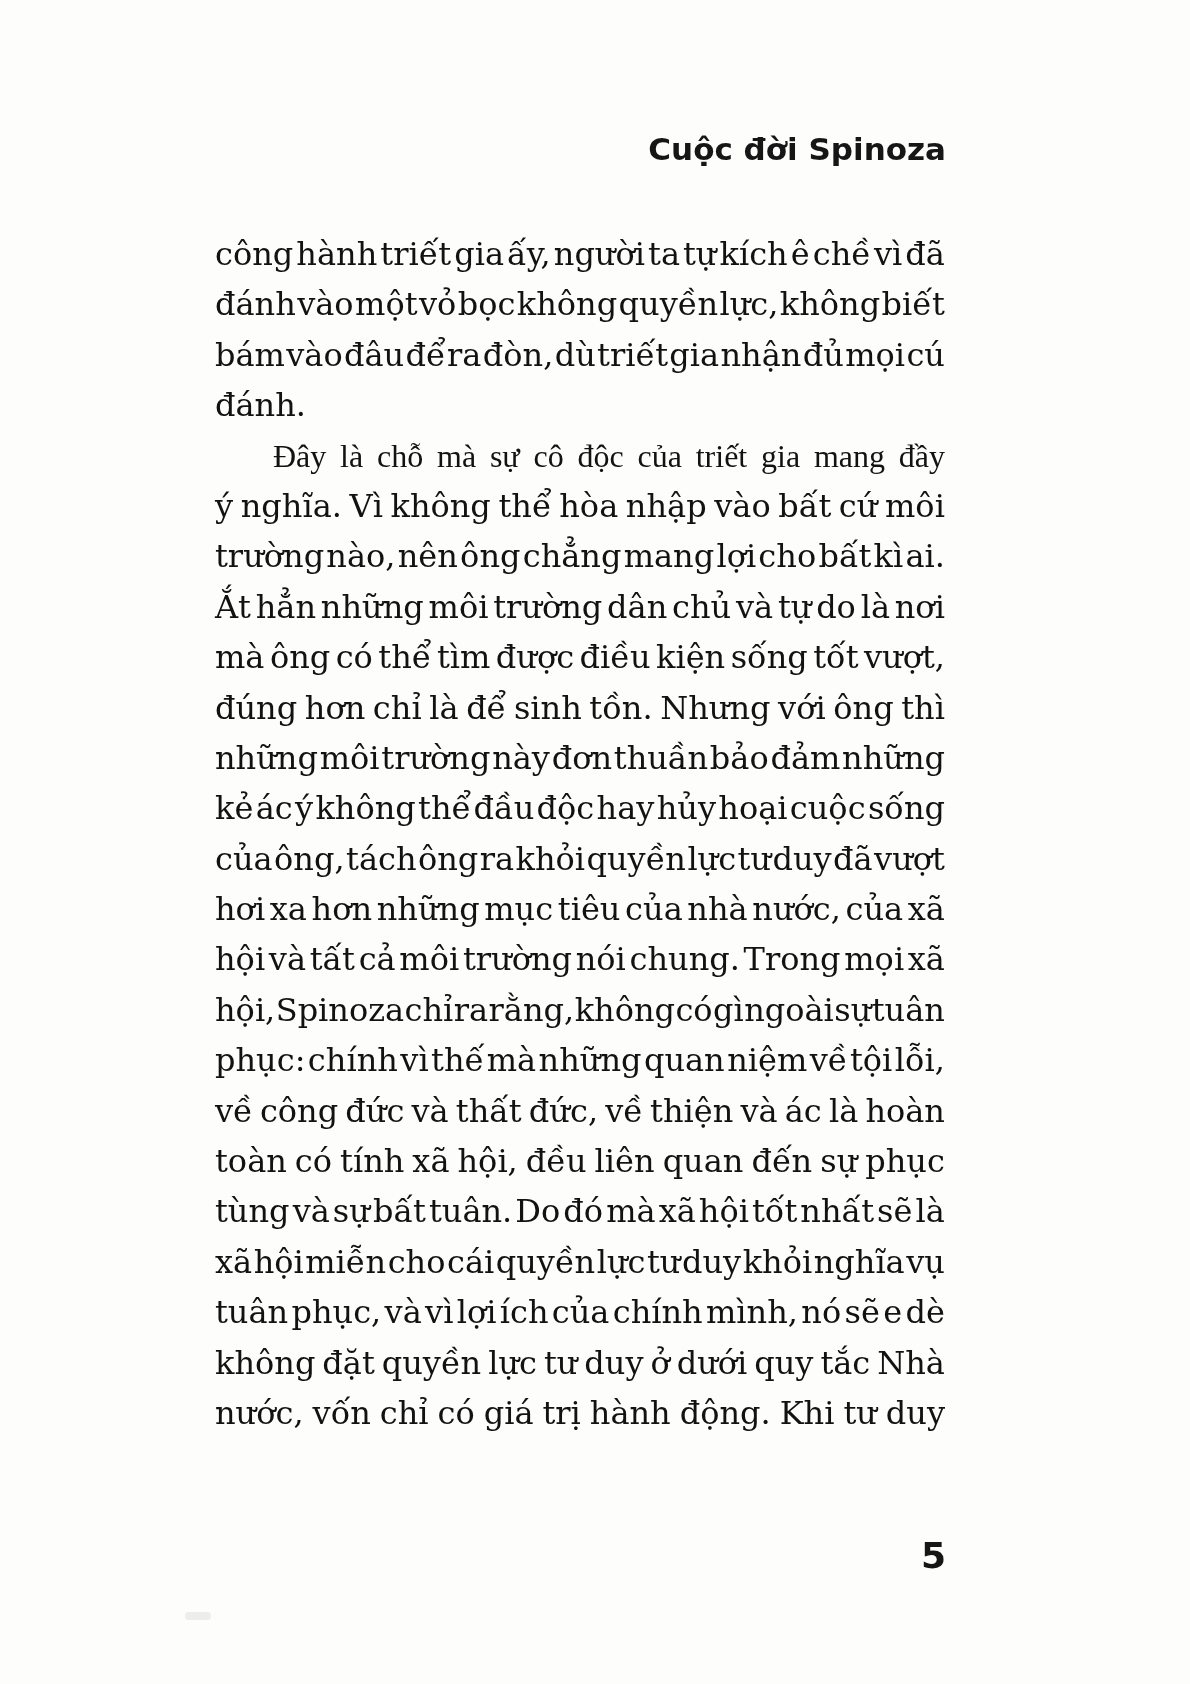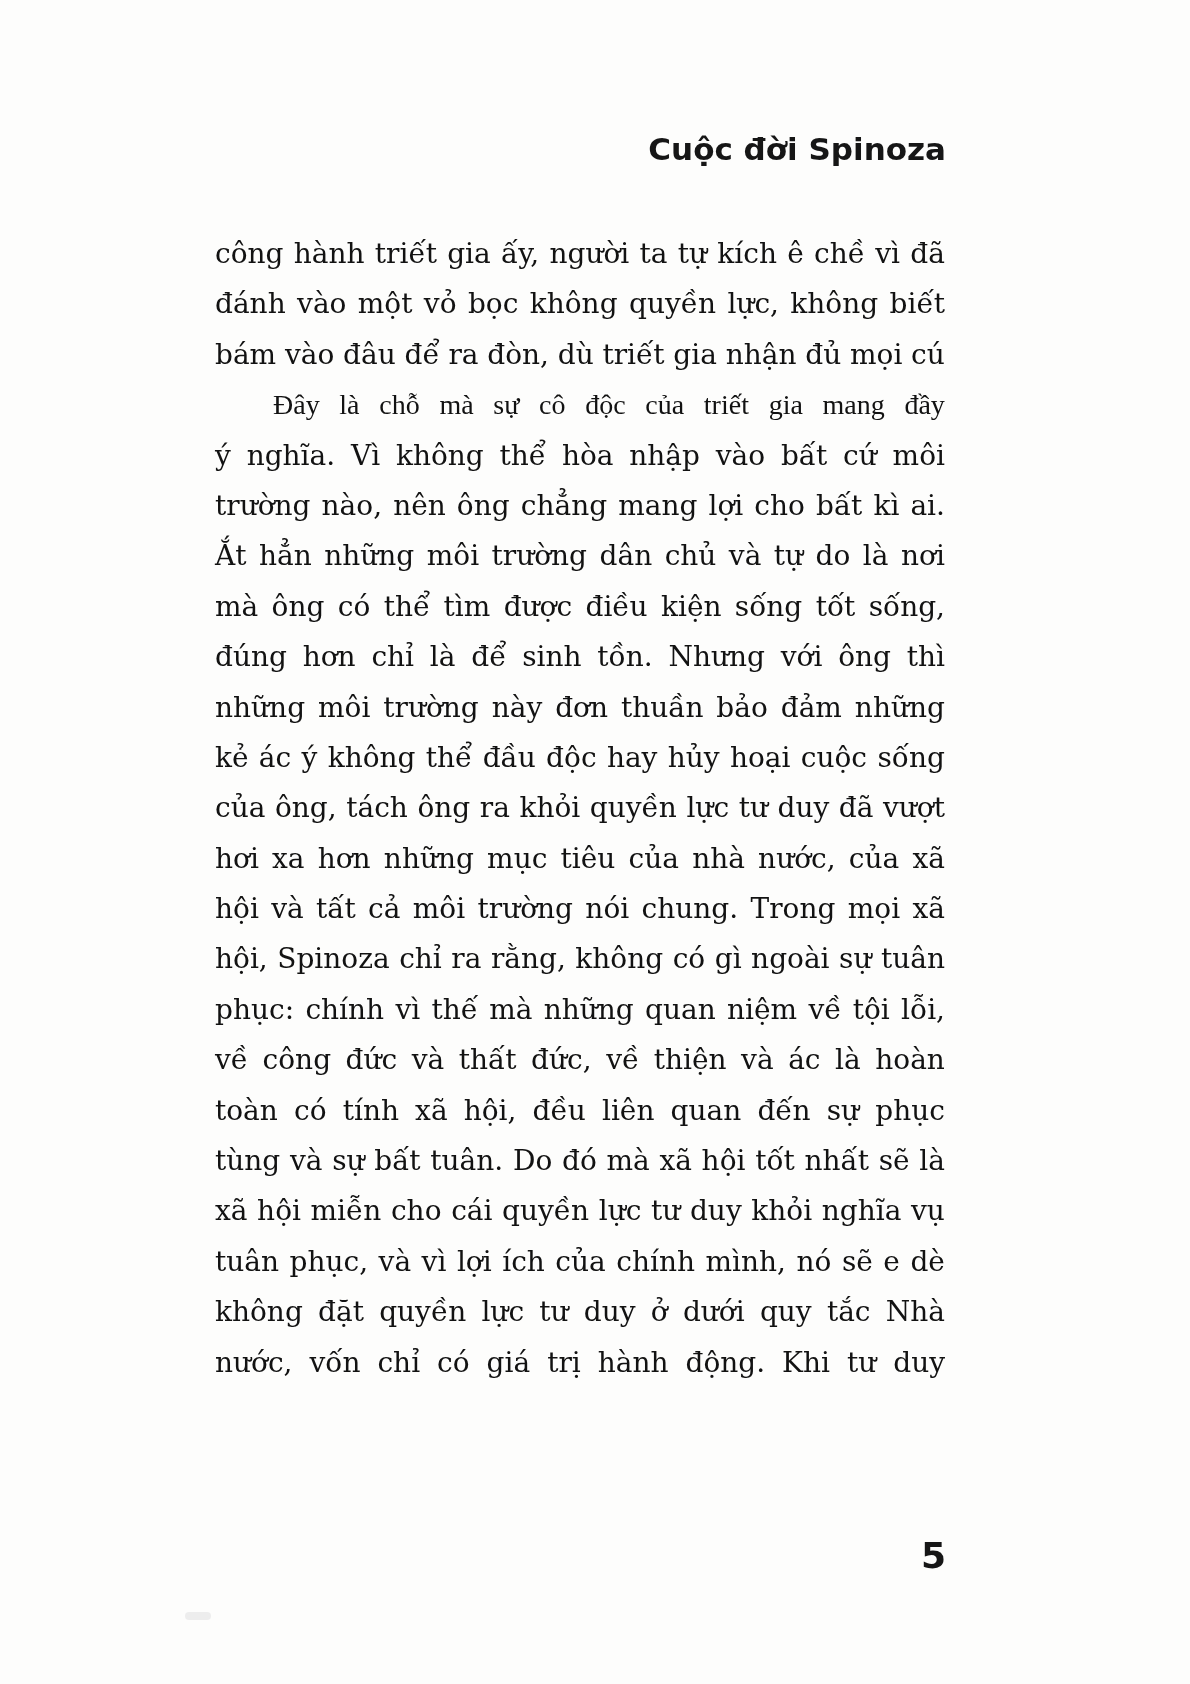--- a/index.html
+++ b/index.html
@@ -27,21 +27,21 @@
     line-height: 36px;
     letter-spacing: 0px;
     color: #161616;
   }
   .text-block {
     position: absolute;
     top: 229px;
     left: 215px;
     width: 730px;
     font-family: "DejaVu Serif", "Liberation Serif", serif;
-    font-size: 28px;
+    font-size: 32px;
     color: #121212;
   }
   .line {
     height: 50.4px;
     line-height: 50.4px;
     white-space: nowrap;
   }
   .line.just {
     display: flex;
     justify-content: space-between;
@@ -114,20 +114,21 @@
         <span>ra</span>
         <span>đòn,</span>
         <span>dù</span>
         <span>triết</span>
         <span>gia</span>
         <span>nhận</span>
         <span>đủ</span>
         <span>mọi</span>
         <span>cú</span>
       </div>
+      <div class="line">đánh.</div>
       <div class="line just indent">
         <span>Đây</span>
         <span>là</span>
         <span>chỗ</span>
         <span>mà</span>
         <span>sự</span>
         <span>cô</span>
         <span>độc</span>
         <span>của</span>
         <span>triết</span>
@@ -179,21 +180,21 @@
         <span>mà</span>
         <span>ông</span>
         <span>có</span>
         <span>thể</span>
         <span>tìm</span>
         <span>được</span>
         <span>điều</span>
         <span>kiện</span>
         <span>sống</span>
         <span>tốt</span>
-        <span>sống,</span>
+        <span>vượt,</span>
       </div>
       <div class="line just">
         <span>đúng</span>
         <span>hơn</span>
         <span>chỉ</span>
         <span>là</span>
         <span>để</span>
         <span>sinh</span>
         <span>tồn.</span>
         <span>Nhưng</span>

